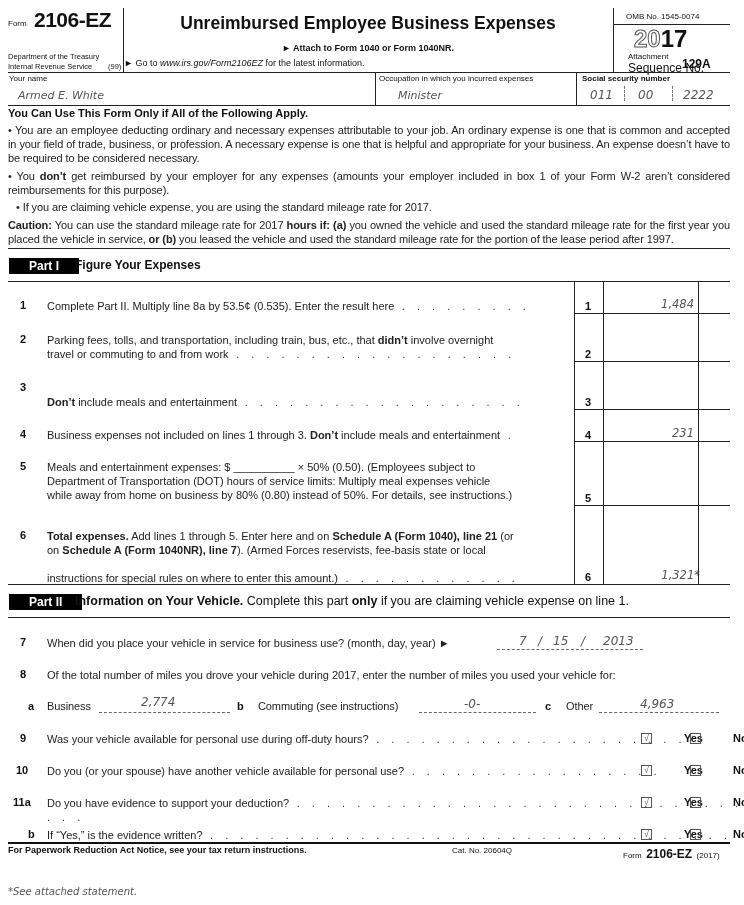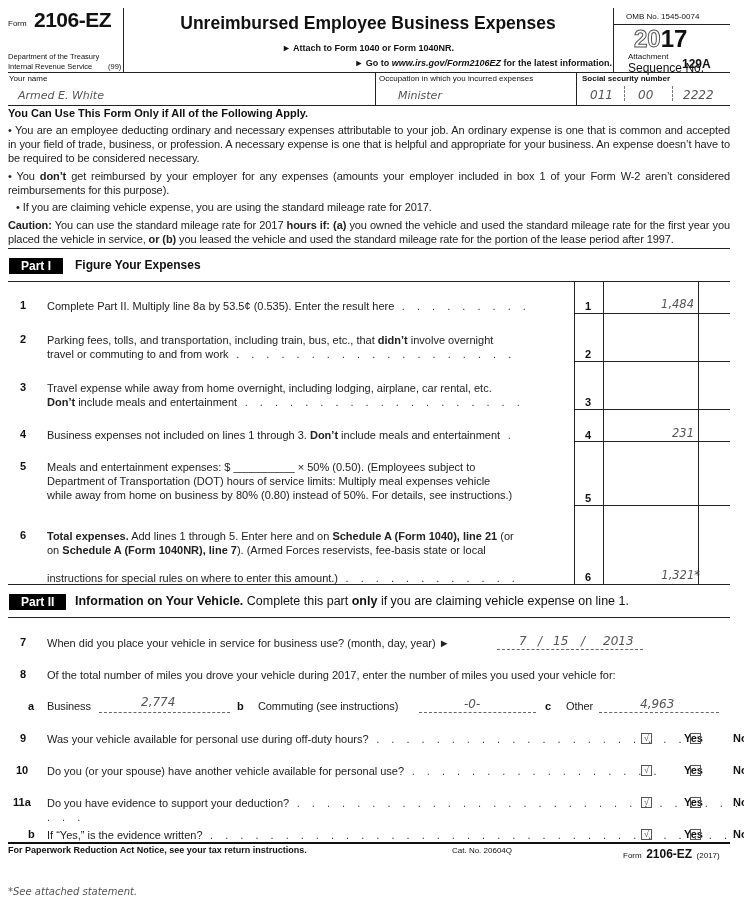--- a/index.html
+++ b/index.html
@@ -11,40 +11,40 @@
     .vline { position: absolute; width: 0; border-left: 1px solid #222; }
     .hand { font-family: "DejaVu Sans", sans-serif; font-style: italic; color: #555; font-weight: 300; }
     .small { font-size: 8px; }
     .txt { font-size: 11px; line-height: 14px; color: #222; letter-spacing: -0.1px; }
     .bold { font-weight: bold; }
     .lnum { position: absolute; left: 20px; font-size: 11px; font-weight: bold; }
     .ltxt { position: absolute; left: 47px; font-size: 11px; line-height: 14px; color: #222; }
     .boxnum { position: absolute; left: 585px; font-size: 11px; font-weight: bold; }
     .amt { position: absolute; right: 50px; font-size: 11.5px; text-align: right; }
     .dots { letter-spacing: 4.5px; color: #333; }
-    .part-label { position: absolute; background: #000; color: #fff; font-weight: bold; font-size: 12px; padding: 1px 12px; line-height: 14px; }
+    .part-label { position: absolute; background: #000; color: #fff; font-weight: bold; font-size: 12px; padding: 1px 20px; line-height: 14px; }
     .underline-dash { position: absolute; border-bottom: 1px dashed #666; height: 0; }
     .chk { position: absolute; width: 11px; height: 11px; border: 1px solid #555; font-size: 9px; line-height: 9px; text-align: center; color: #666; }
     .yn { position: absolute; font-size: 11px; font-weight: bold; margin-left: 29px; }
   </style>
 </head>
 <body>
 
 <div class="abs" style="left:8px;top:6px;width:115px;height:62px;">
   <span class="abs small" style="left:0;top:13px;font-size:8px;">Form</span>
   <span class="abs" style="left:26px;top:2px;font-size:21px;font-weight:bold;letter-spacing:-0.5px;">2106-EZ</span>
   <span class="abs" style="left:0;top:46px;font-size:7.5px;white-space:nowrap;">Department of the Treasury</span>
   <span class="abs" style="left:0;top:56px;font-size:7.5px;white-space:nowrap;">Internal Revenue Service</span>
   <span class="abs" style="left:100px;top:56px;font-size:7.5px;">(99)</span>
 </div>
 <div class="vline" style="left:123px;top:8px;height:64px;"></div>
 
 <div class="abs" style="left:124px;top:13px;width:488px;text-align:center;font-size:17.5px;font-weight:bold;">Unreimbursed Employee Business Expenses</div>
 <div class="abs" style="left:124px;top:43px;width:488px;text-align:center;font-size:9px;font-weight:bold;">► Attach to Form 1040 or Form 1040NR.</div>
-<div class="abs" style="left:124px;top:58px;width:488px;text-align:right;font-size:9px;font-weight:bold;">
+<div class="abs" style="left:124px;top:58px;width:488px;text-align:left;font-size:9px;font-weight:normal;">
   <span>► Go to </span><i>www.irs.gov/Form2106EZ</i><span> for the latest information.</span>
 </div>
 <div class="vline" style="left:613px;top:8px;height:64px;"></div>
 
 <div class="abs" style="left:626px;top:12px;font-size:8px;">OMB No. 1545-0074</div>
 <div class="hline" style="left:614px;top:24px;width:116px;"></div>
 <div class="abs" style="left:634px;top:26px;font-size:24px;font-weight:bold;line-height:26px;">
   <span style="color:#fff;-webkit-text-stroke:1px #555;">20</span><span>17</span>
 </div>
 <div class="abs" style="left:628px;top:52px;font-size:8px;">Attachment</div>
@@ -102,21 +102,21 @@
 <div class="lnum" style="top:333px;">2</div>
 <div class="ltxt" style="top:333px;">
   <span>Parking fees, tolls, and transportation, including train, bus, etc., that </span><b>didn’t</b><span> involve overnight</span><br>
   <span>travel or commuting to and from work</span><span class="dots">  . . . . . . . . . . . . . . . . . . .</span>
 </div>
 <div class="boxnum" style="top:348px;">2</div>
 <div class="amt hand" style="top:346px;"></div>
 
 <div class="lnum" style="top:381px;">3</div>
 <div class="ltxt" style="top:381px;">
-  <span>Travel expense while away from home overnight, including lodging, airplane, car rental, etc.</span><br>
+  <br>
   <b>Don’t</b><span> include meals and entertainment</span><span class="dots">  . . . . . . . . . . . . . . . . . . .</span>
 </div>
 <div class="boxnum" style="top:396px;">3</div>
 <div class="amt hand" style="top:394px;"></div>
 
 <div class="lnum" style="top:428px;">4</div>
 <div class="ltxt" style="top:428px;">
   <span>Business expenses not included on lines 1 through 3. </span><b>Don’t</b><span> include meals and entertainment</span><span class="dots">  .</span>
 </div>
 <div class="boxnum" style="top:429px;">4</div>

